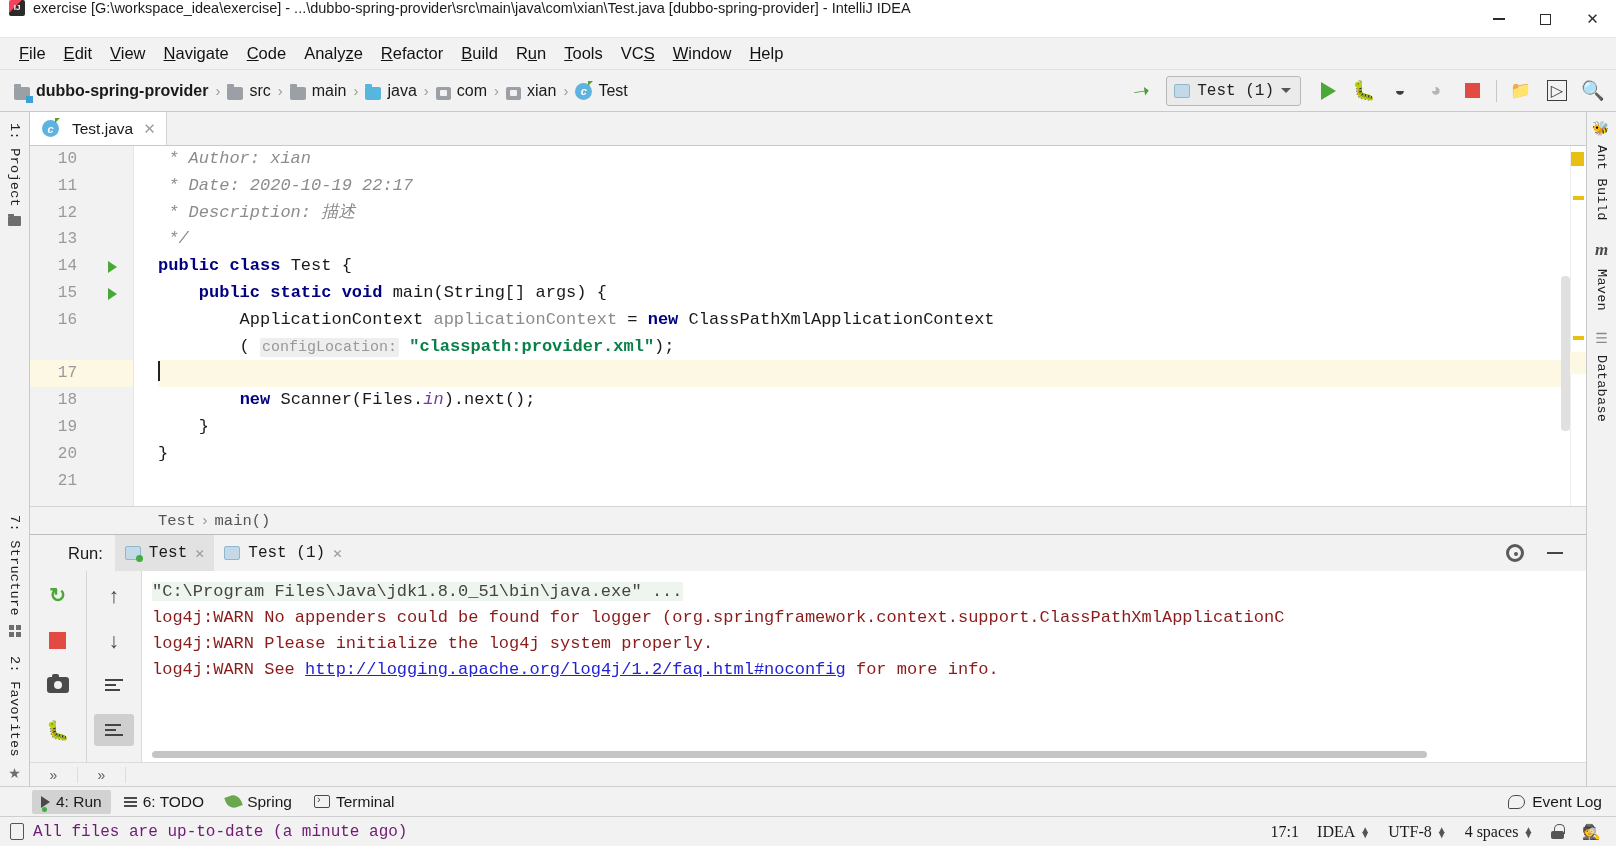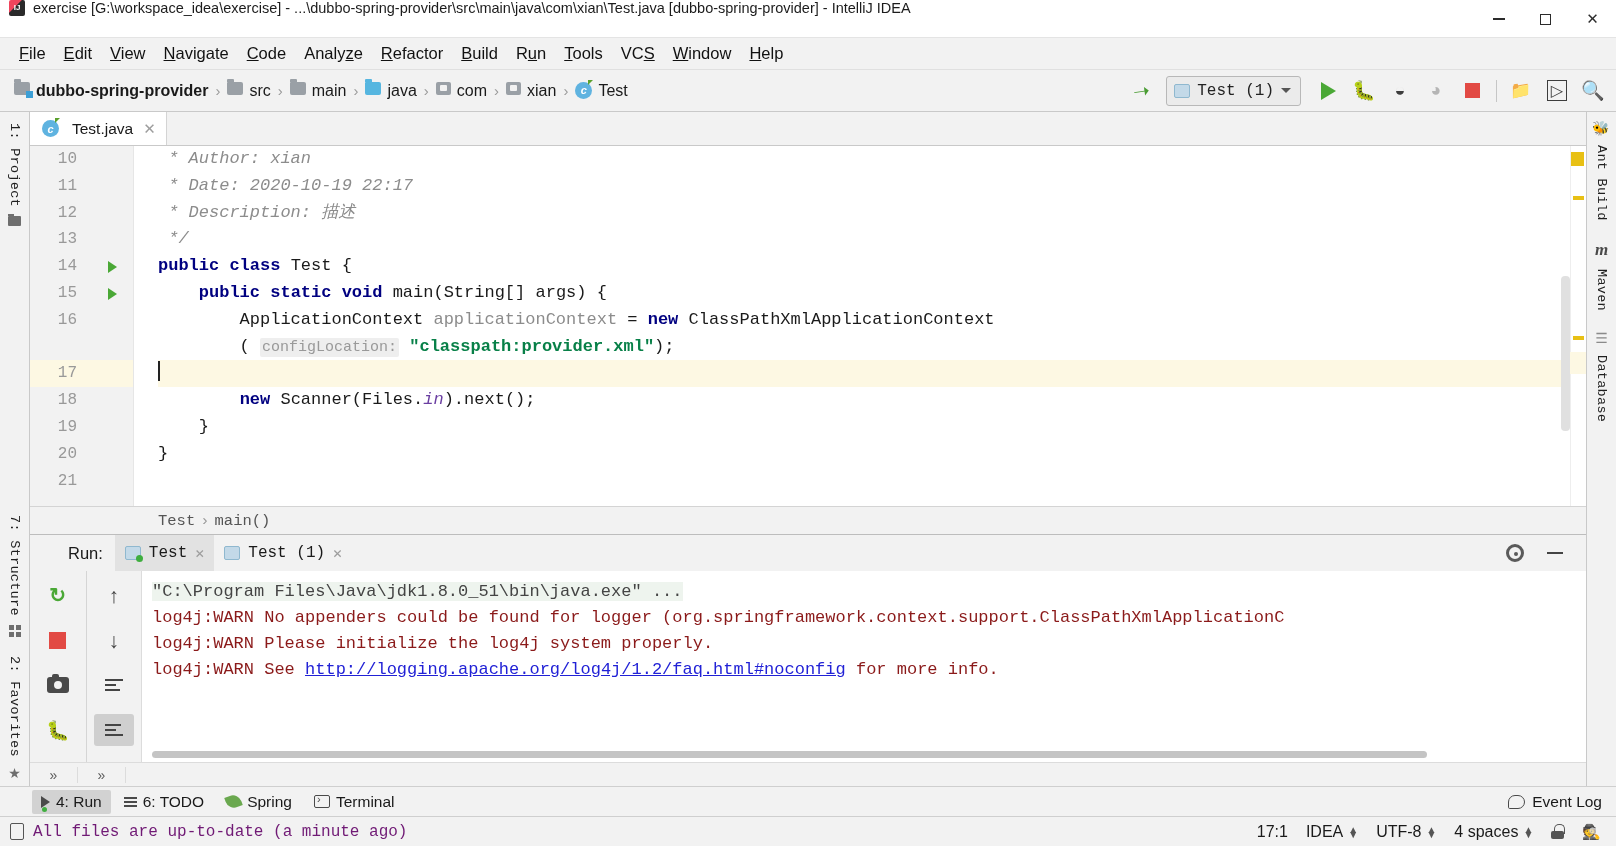--- a/index.html
+++ b/index.html
@@ -63,21 +63,21 @@
 
   
   .navbar {
     height: 42px; min-height: 42px;
     background: #f2f2f2;
     display: flex; align-items: center;
     border-bottom: 1px solid #c9c9c9;
     padding-left: 10px;
   }
   .crumb { display: flex; align-items: center; font-size: 16px; color: #1a1a1a; }
-  .crumb .cr { display: flex; align-items: flex-start; padding: 2px 4px; white-space: nowrap; }
+  .crumb .cr { display: flex; align-items: flex-end; padding: 2px 4px; white-space: nowrap; }
   .crumb .sep { color: #9a9a9a; font-size: 15px; margin: 0 3px; }
   .crumb .cr.bold { font-weight: bold; }
   .ico-folder {
     width: 16px; height: 13px; margin-right: 6px; flex: none;
     background: #9aa0a6; border-radius: 1px 2px 2px 2px; position: relative;
   }
   .ico-folder::before {
     content: ""; position: absolute; left: 0; top: -3px; width: 7px; height: 3px;
     background: #9aa0a6; border-radius: 1px 1px 0 0;
   }
@@ -301,21 +301,21 @@
     width:17px;height:14px;border:1.6px solid #4a4a4a;border-radius:8px 8px 8px 2px;
   }
 
   
   .statusbar {
     height: 30px; min-height:30px; background:#f2f2f2; display:flex; align-items:center;
     border-top:1px solid #cfcfcf; padding: 0 10px 0 10px;
   }
   .sb-doc { width:14px;height:17px;border:1.6px solid #555;border-radius:2px;margin-right:9px; }
   .sb-msg { font-size:16px; color:#701a75; font-family:"Liberation Mono", monospace; }
-  .statusbar-right { margin-left:auto; display:flex; align-items:center; gap:8px; font-size:16px; color:#1a1a1a; font-family:Liberation Sans, sans-serif; }
+  .statusbar-right { margin-left:auto; display:flex; align-items:center; gap:8px; font-size:16px; color:#1a1a1a; font-family:Liberation Serif, serif; }
   .sb-item { padding:2px 5px; display:flex; align-items:center; gap:5px; }
   .updown { display:flex; flex-direction:column; line-height:5px; font-size:10px; color:#555; }
   .lock { width:13px;height:15px; position:relative; }
   .lock::before{content:"";position:absolute;left:0;bottom:0;width:13px;height:8px;background:#555;border-radius:2px;}
   .lock::after{content:"";position:absolute;left:3px;top:0;width:9px;height:9px;border:1.6px solid #555;border-bottom:none;border-radius:5px 5px 0 0;}
   .hat { font-size:15px; color:#3a3a3a; }
 </style>
 </head>
 <body>
 

